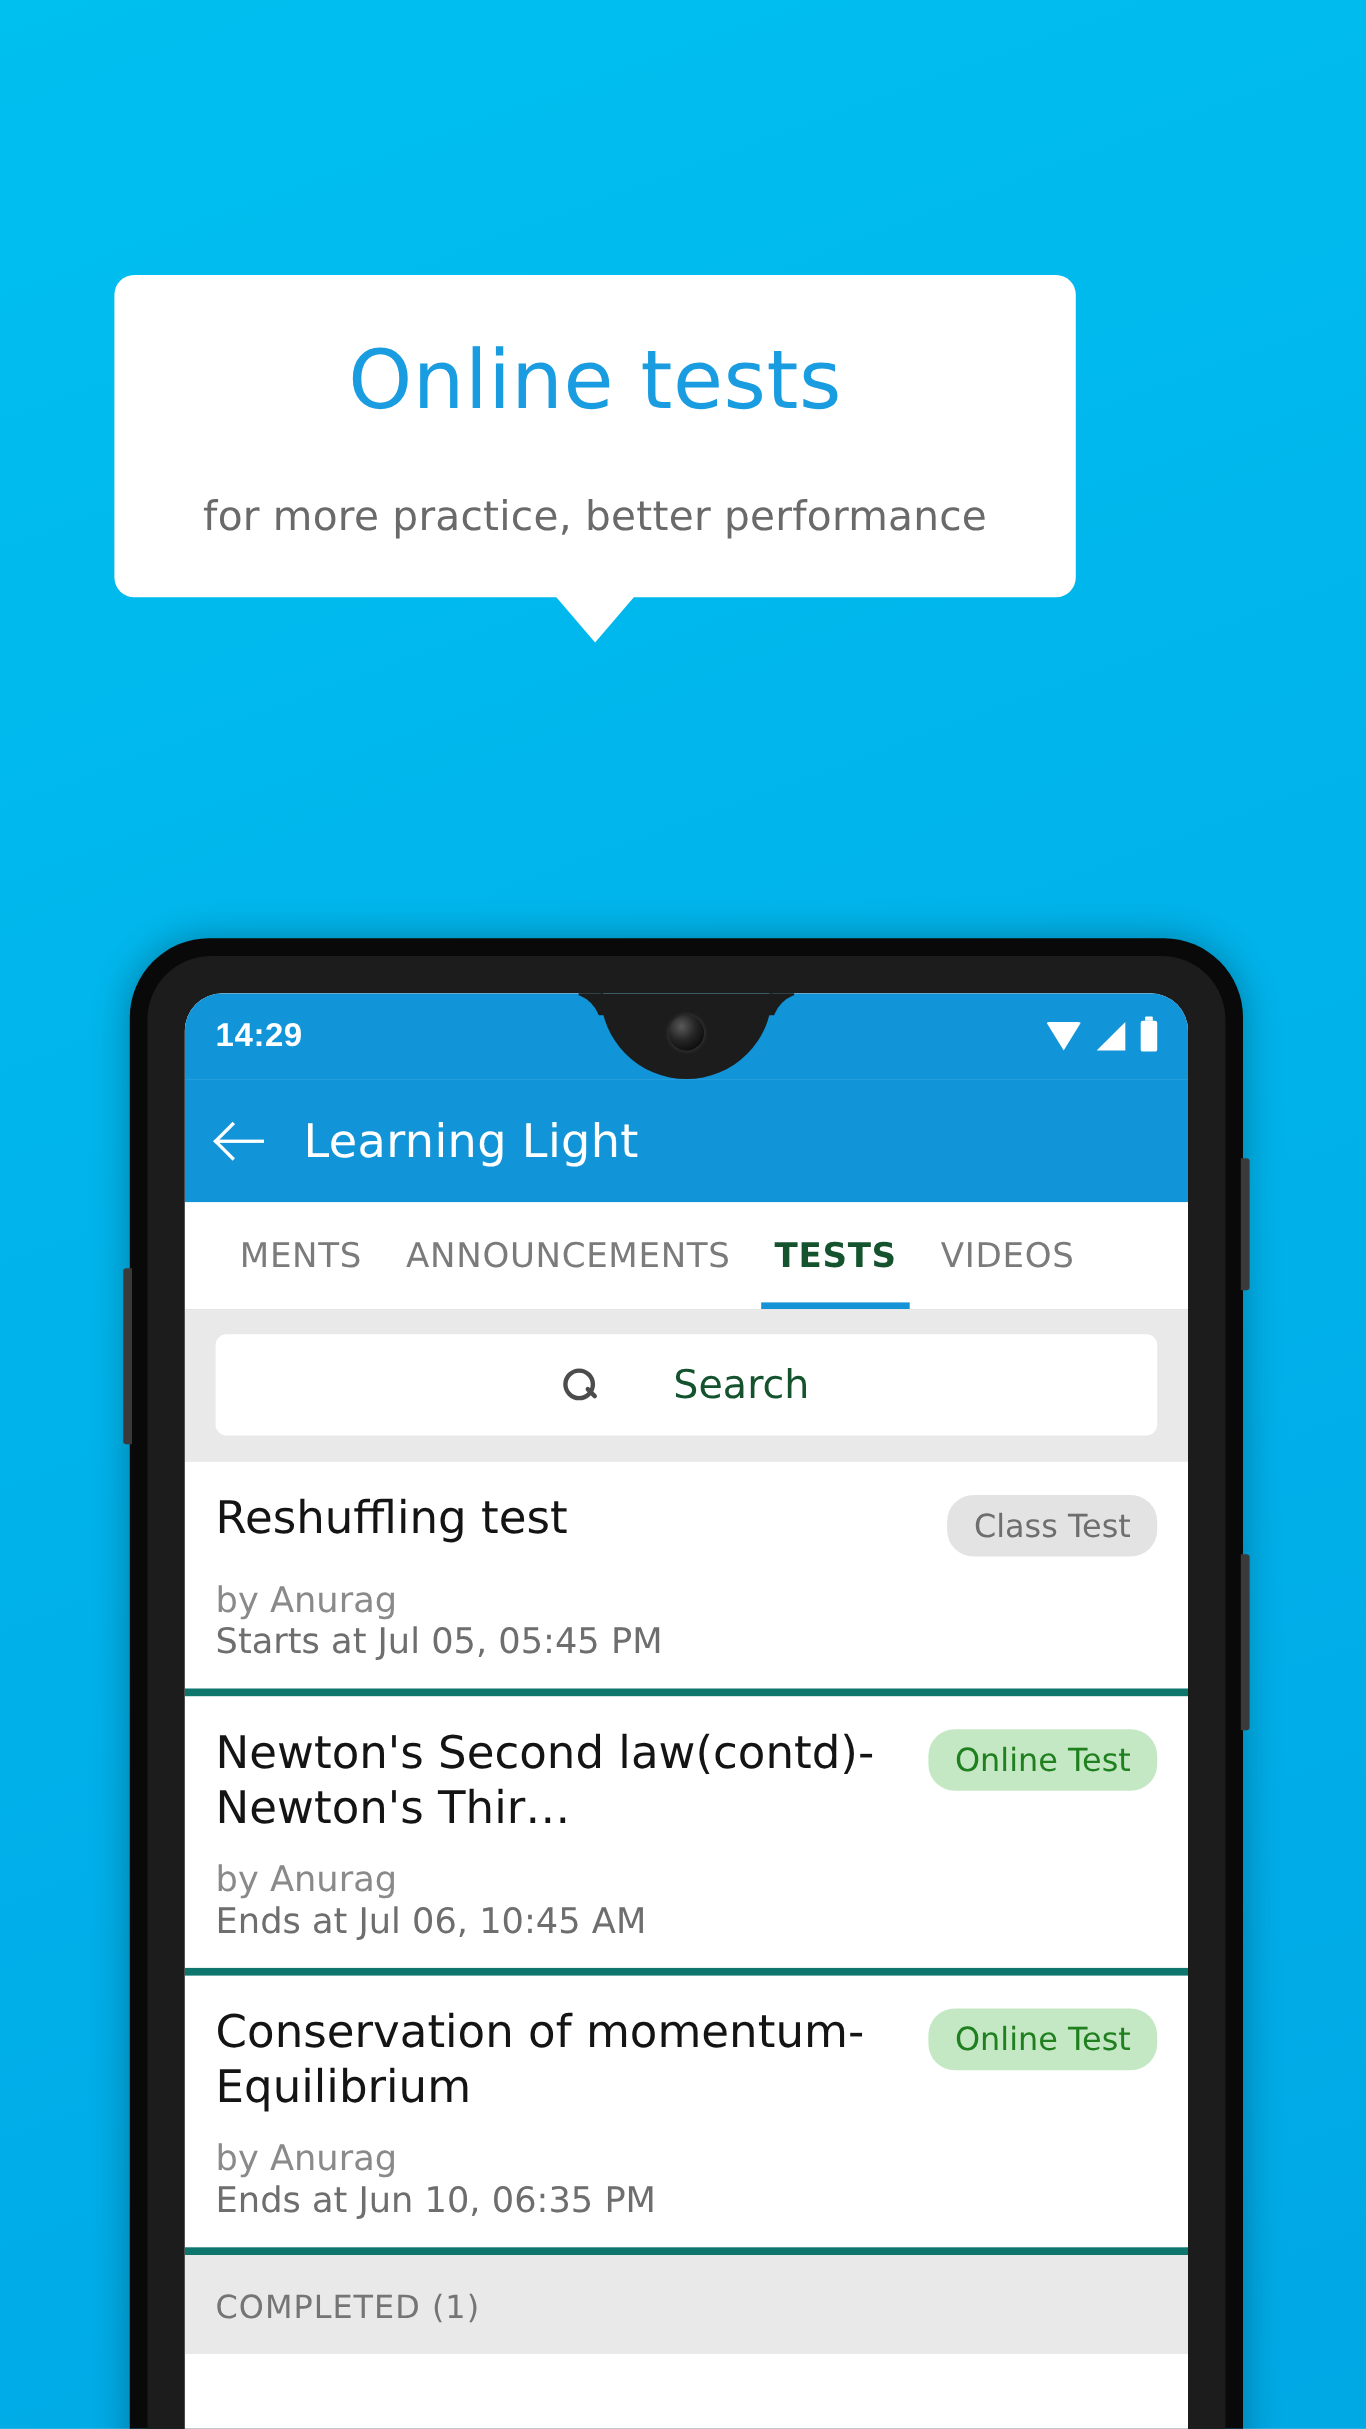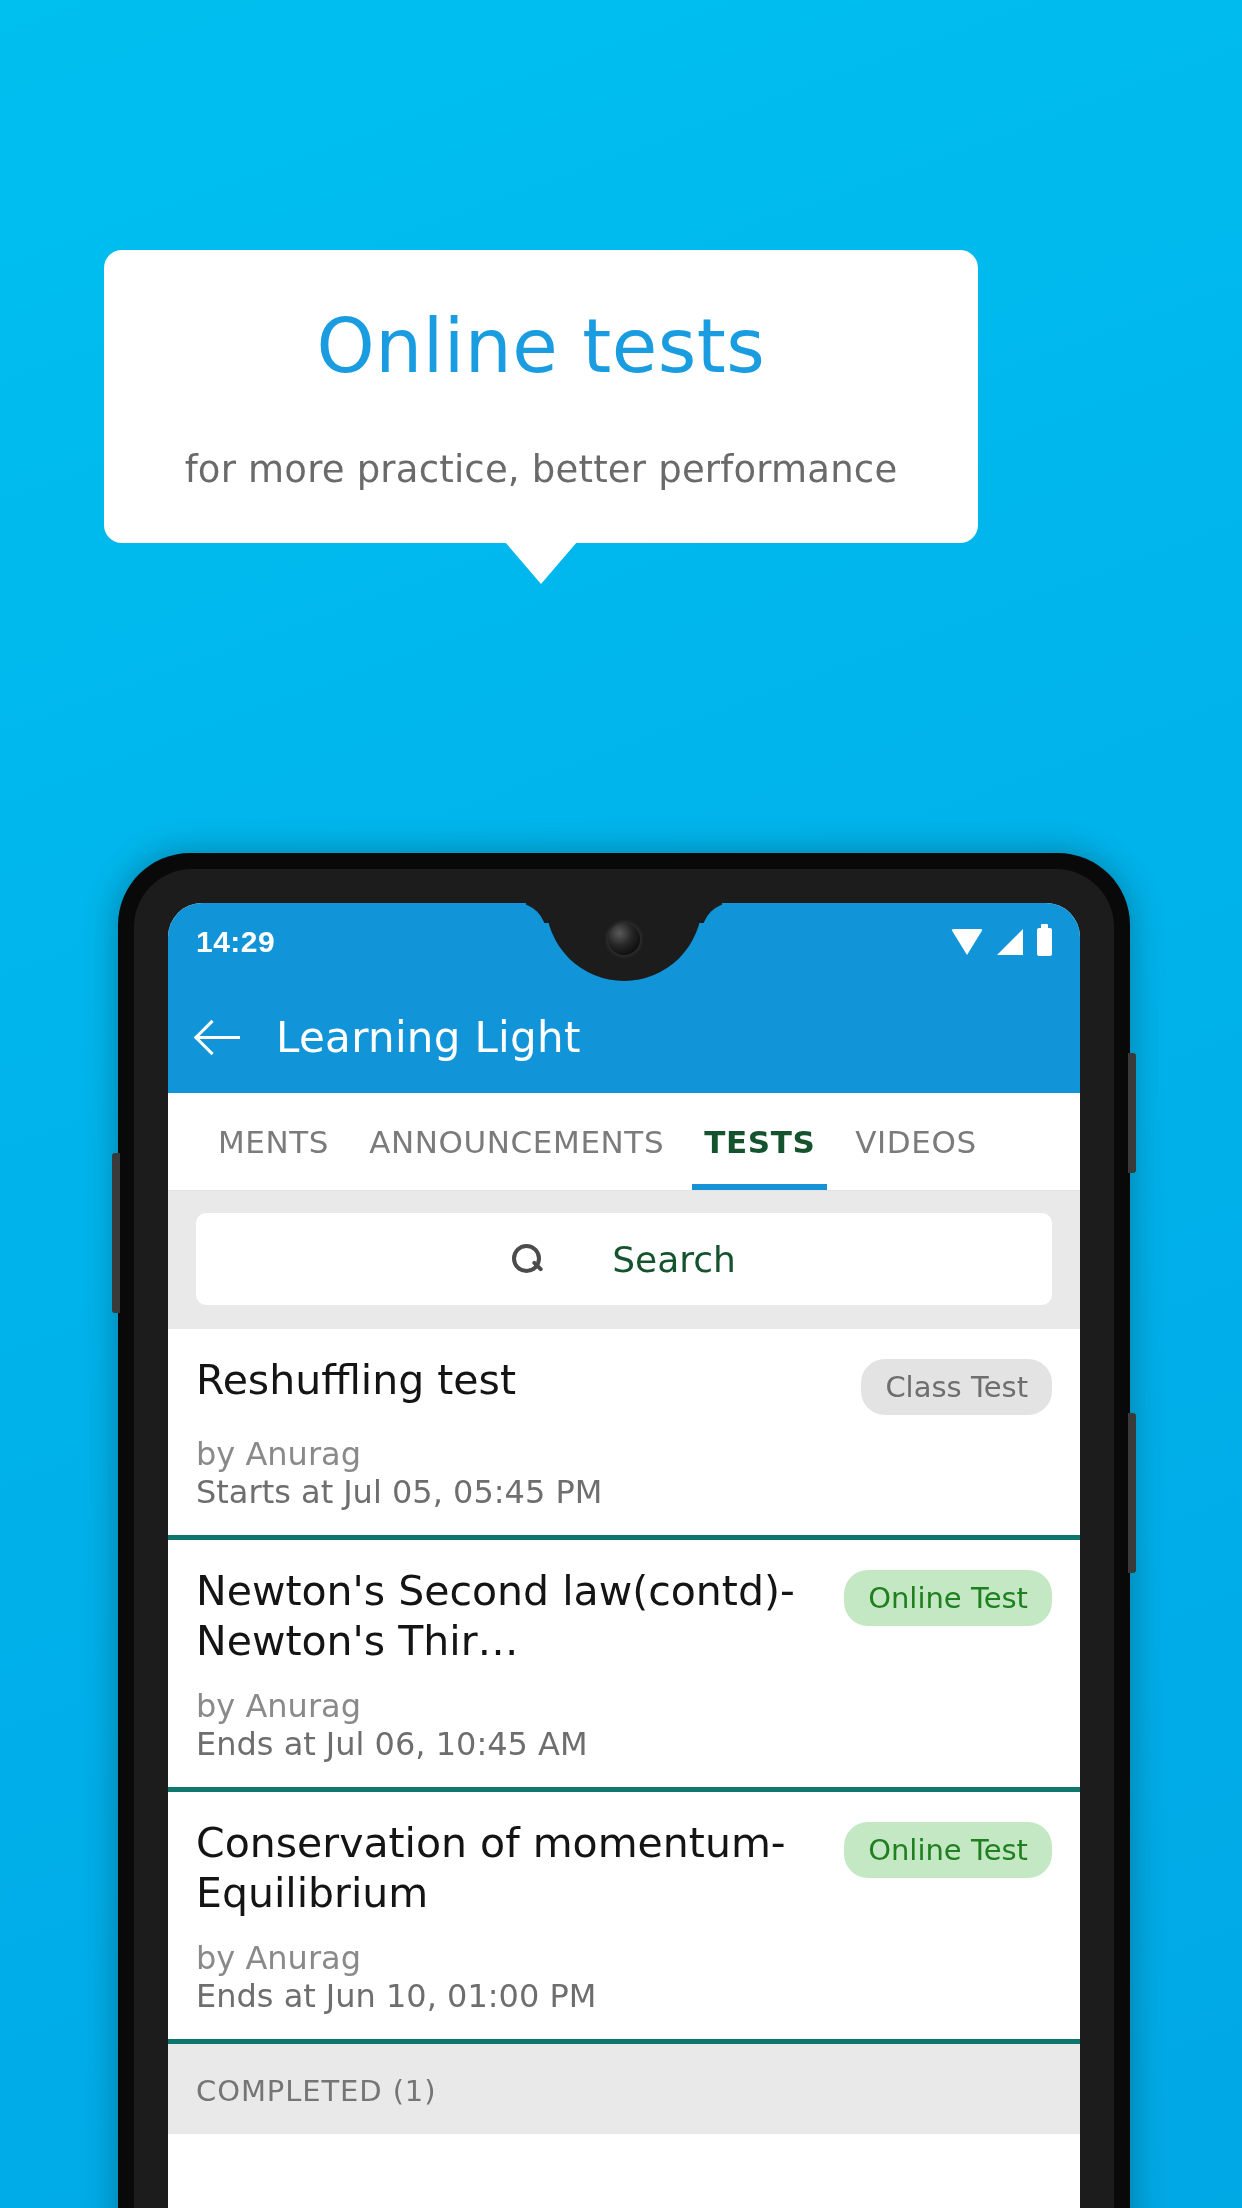--- a/index.html
+++ b/index.html
@@ -327,21 +327,21 @@
     color: #757575;
     letter-spacing: 0.9px;
     font-family: "DejaVu Sans", sans-serif;
   }
 
   
   .test-list { background: #ffffff; }
 
   .test-item {
     padding: 26px 28px 24px 28px;
-    border-bottom: 5px solid #0f766e;
+    border-bottom: 7px solid #0f766e;
     cursor: pointer;
   }
   .test-top {
     display: flex;
     align-items: flex-start;
     justify-content: space-between;
     gap: 18px;
   }
   .test-title {
     font-size: 41px;
@@ -464,21 +464,21 @@
           </div>
         </div>
 
         <div class="test-item">
           <div class="test-top">
             <div class="test-title">Conservation of momentum-Equilibrium</div>
             <div class="badge badge-online">Online Test</div>
           </div>
           <div class="test-by">by Anurag</div>
           <div class="test-when">
-            <span class="when-label">Ends at</span><span>Jun 10, 01:00 PM</span>
+            <span class="when-label">Ends at</span><span>Jun 10, 06:35 PM</span>
           </div>
         </div>
 
       </div>
 
       <div class="section-head bottom">COMPLETED (1)</div>
 
     </div>
   </div>
 </div>

